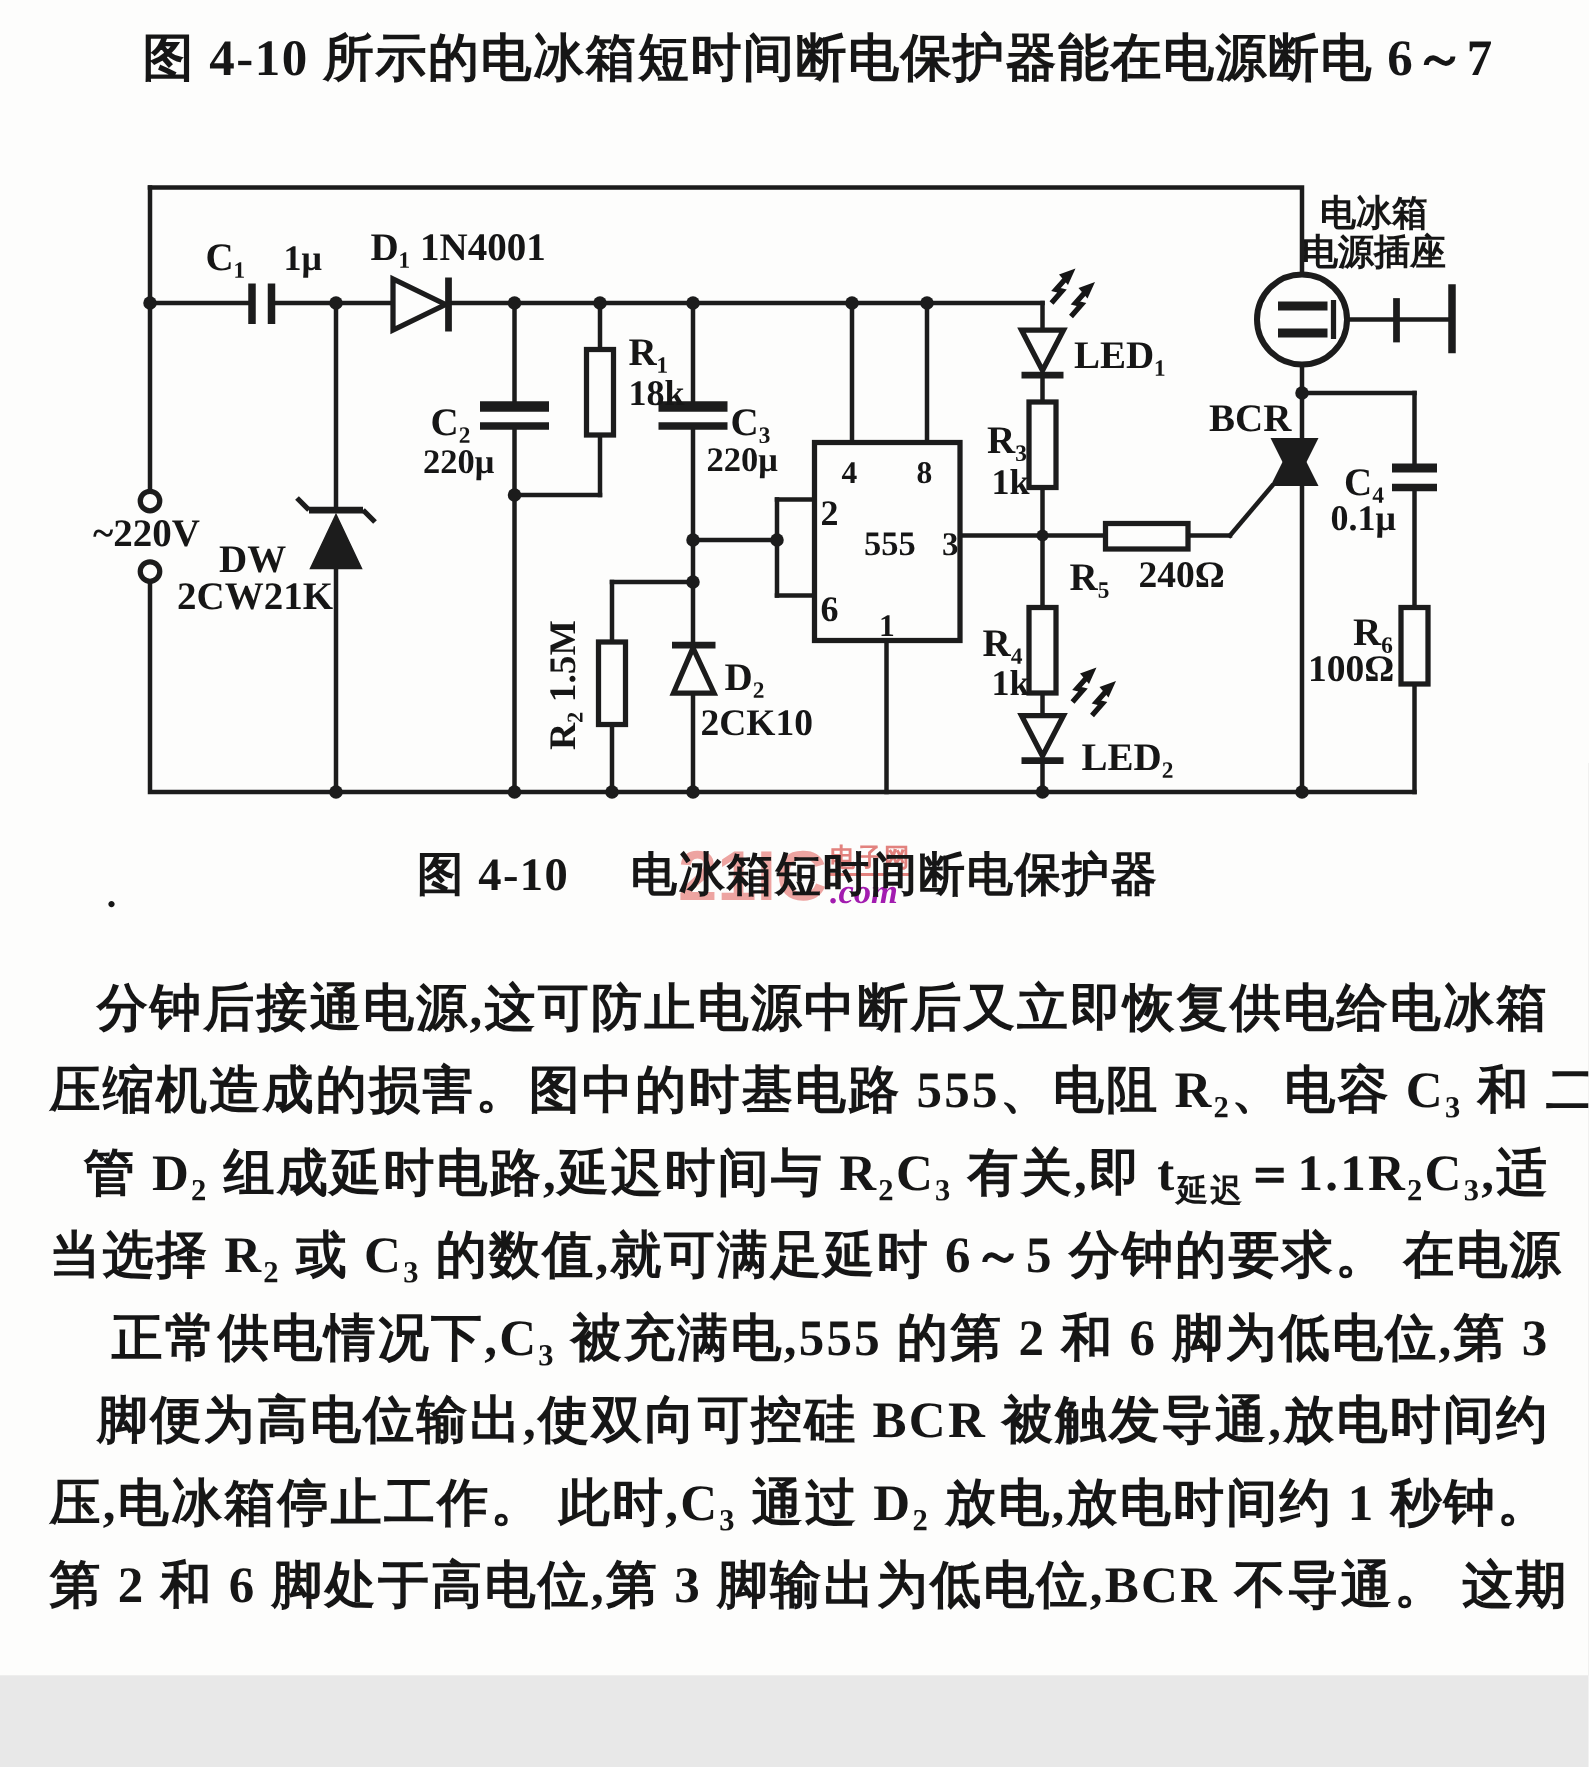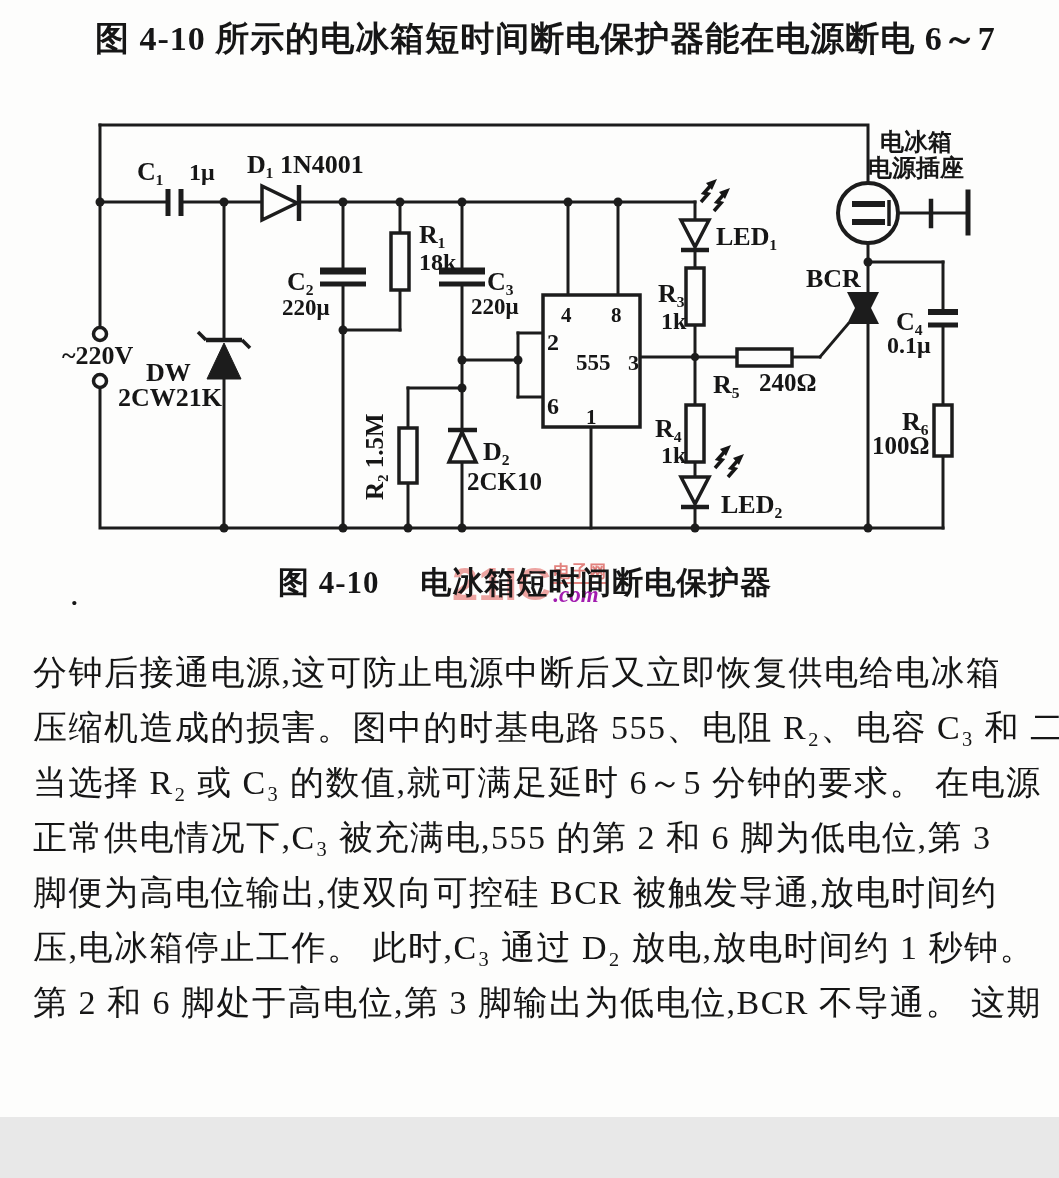--- a/index.html
+++ b/index.html
@@ -44,21 +44,22 @@
     font-size:23px;font-weight:700;font-style:italic;
     font-family:"Liberation Serif","DejaVu Serif",serif;
     color:#a21caf;line-height:1;margin-top:-1px;
   }
   .body-text{
     position:absolute;left:33px;top:645px;width:1000px;
   }
   .body-line{
     height:55px;line-height:55px;
     font-size:34px;letter-spacing:1.5px;white-space:nowrap;
-    font-weight:400;
+    font-weight:700;
+    text-align:right;
   }
   .body-line sub{font-size:62%;line-height:0;}
   svg text{
     font-family:"Liberation Serif","DejaVu Serif",serif;
     fill:#161616;font-weight:600;
   }
 </style>
 </head>
 <body>
 
@@ -292,20 +293,21 @@
     </span>
   </div>
 
   <div class="speck">·</div>
 
   <div class="caption">图 4-10　 电冰箱短时间断电保护器</div>
 
   <div class="body-text">
     <div class="body-line">分钟后接通电源,这可防止电源中断后又立即恢复供电给电冰箱</div>
     <div class="body-line">压缩机造成的损害。图中的时基电路 555、电阻 R₂、电容 C₃ 和 二极</div>
+    <div class="body-line">管 D₂ 组成延时电路,延迟时间与 R₂C₃ 有关,即 t<sub>延迟</sub>＝1.1R₂C₃,适</div>
     <div class="body-line">当选择 R₂ 或 C₃ 的数值,就可满足延时 6～5 分钟的要求。 在电源</div>
     <div class="body-line">正常供电情况下,C₃ 被充满电,555 的第 2 和 6 脚为低电位,第 3</div>
     <div class="body-line">脚便为高电位输出,使双向可控硅 BCR 被触发导通,放电时间约</div>
     <div class="body-line">压,电冰箱停止工作。 此时,C₃ 通过 D₂ 放电,放电时间约 1 秒钟。</div>
     <div class="body-line">第 2 和 6 脚处于高电位,第 3 脚输出为低电位,BCR 不导通。 这期</div>
   </div>
 
 </div>
 
 </body></html>

